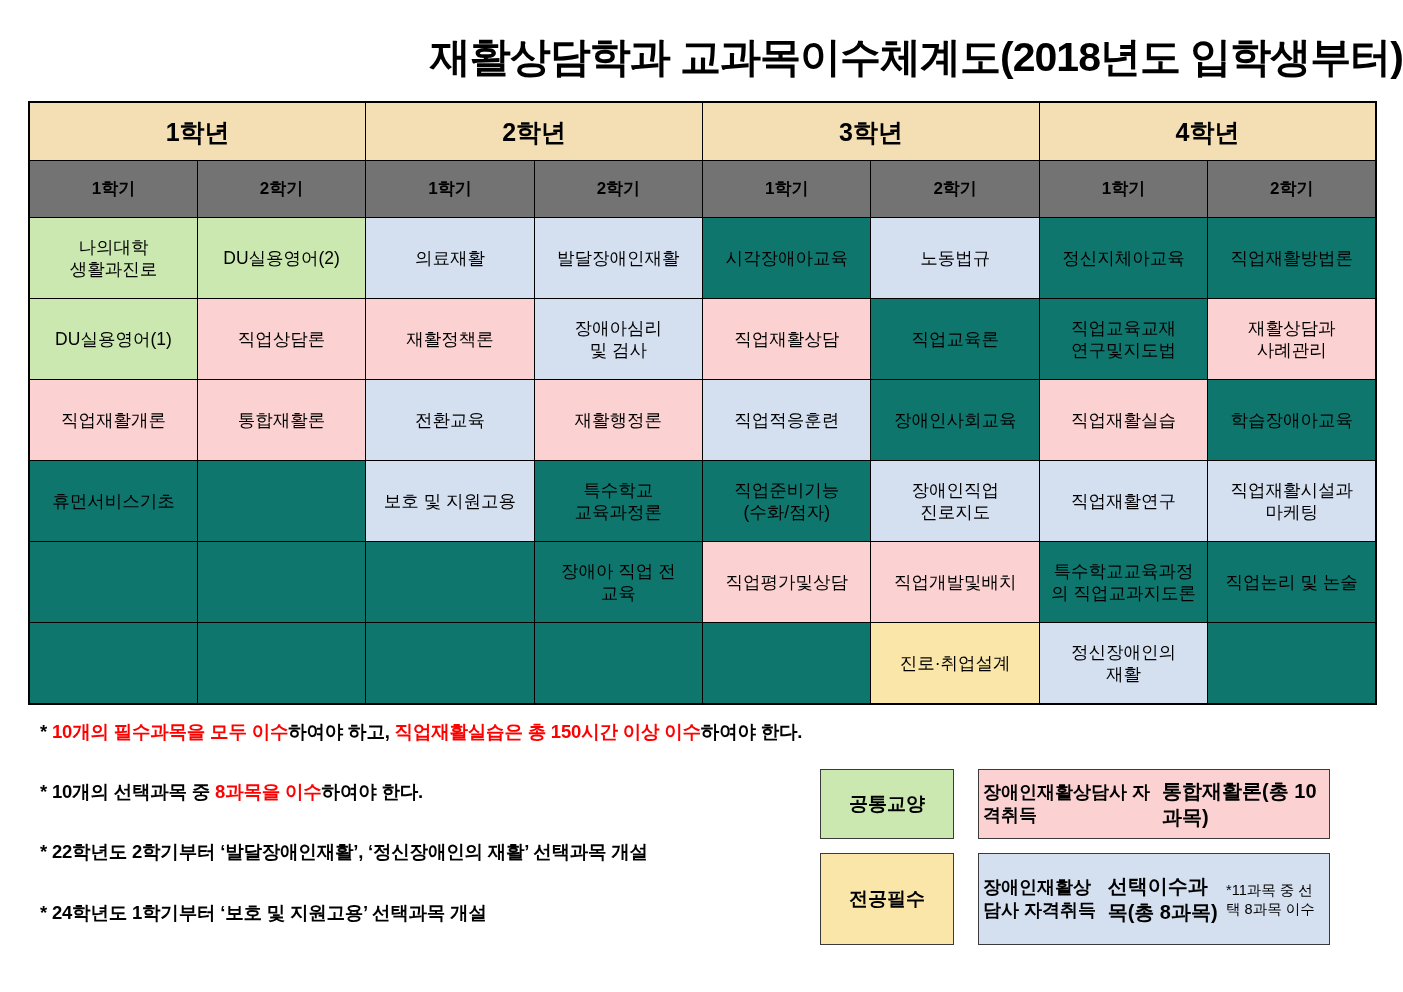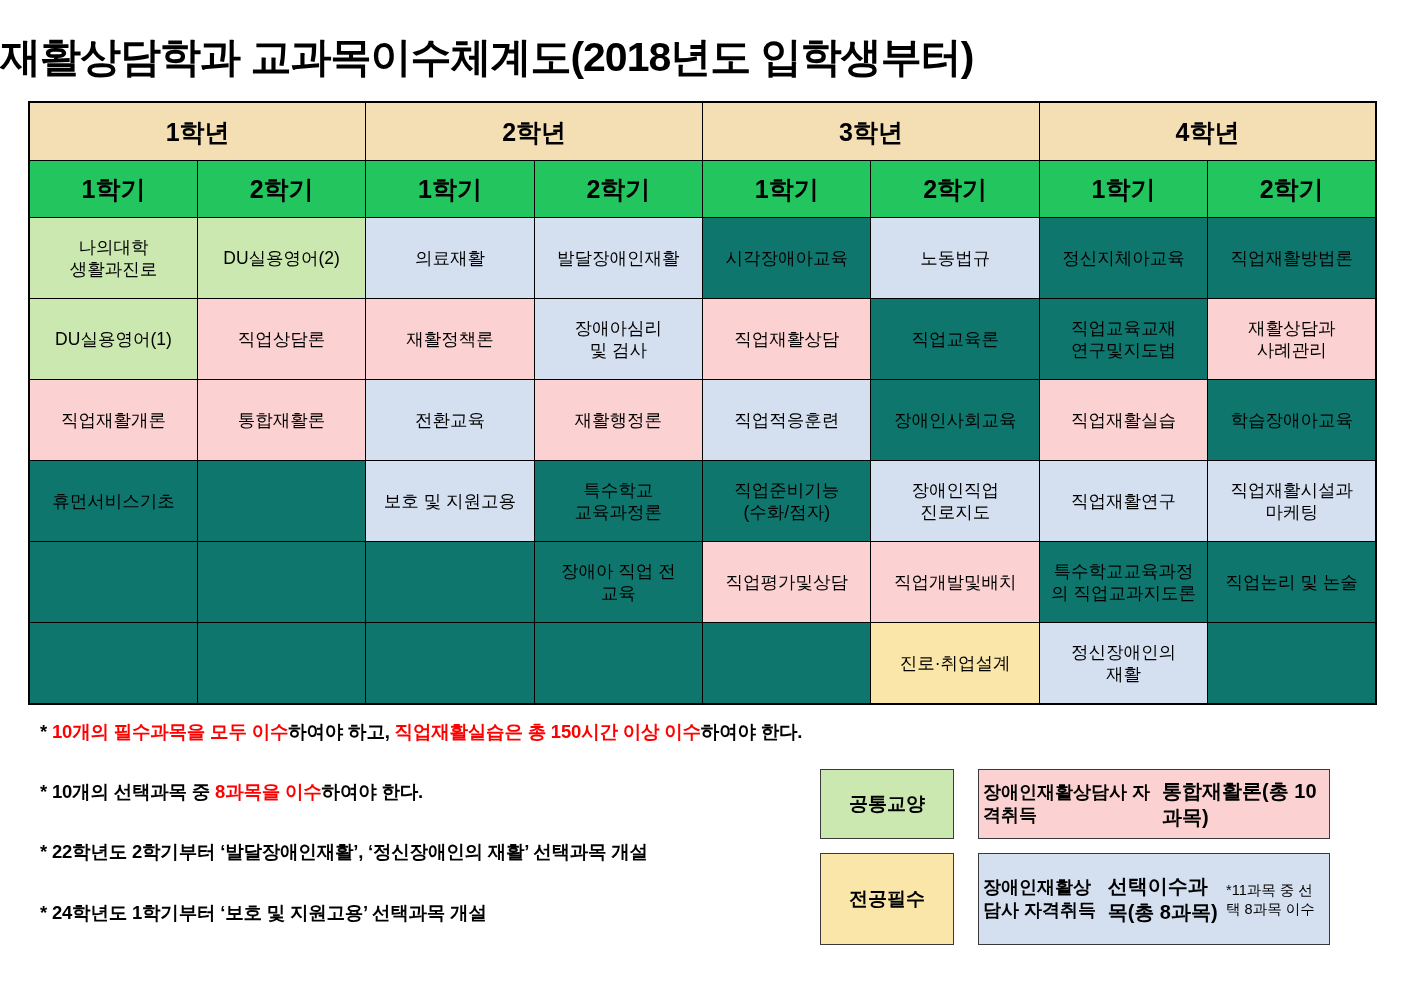--- a/index.html
+++ b/index.html
@@ -11,21 +11,21 @@
     width: 1403px;
     height: 992px;
     font-family: "Liberation Sans", "DejaVu Sans", sans-serif;
     color: #000000;
     overflow: hidden;
     position: relative;
   }
 
   
   .page-title {
-    text-align: left;
+    text-align: right;
     font-size: 41px;
     font-weight: bold;
     letter-spacing: -1px;
     margin: 0;
     padding: 36px 0 22px 0;
     line-height: 1.05;
   }
 
   
   .curriculum-wrap {
@@ -50,23 +50,23 @@
     padding: 2px 3px;
     word-break: keep-all;
   }
   tr.year-row th {
     background: #f4dfb4;
     height: 53px;
     font-size: 25px;
     font-weight: bold;
   }
   tr.sem-row th {
-    background: #22c55e;
+    background: #737373;
     height: 52px;
-    font-size: 25px;
+    font-size: 17px;
     font-weight: bold;
   }
   tr.course-row td {
     height: 76px;
   }
 
   
   .c-none   { background: #0f766e; }
   .c-green  { background: #cbe8b0; }
   .c-pink   { background: #fbd1d1; }

